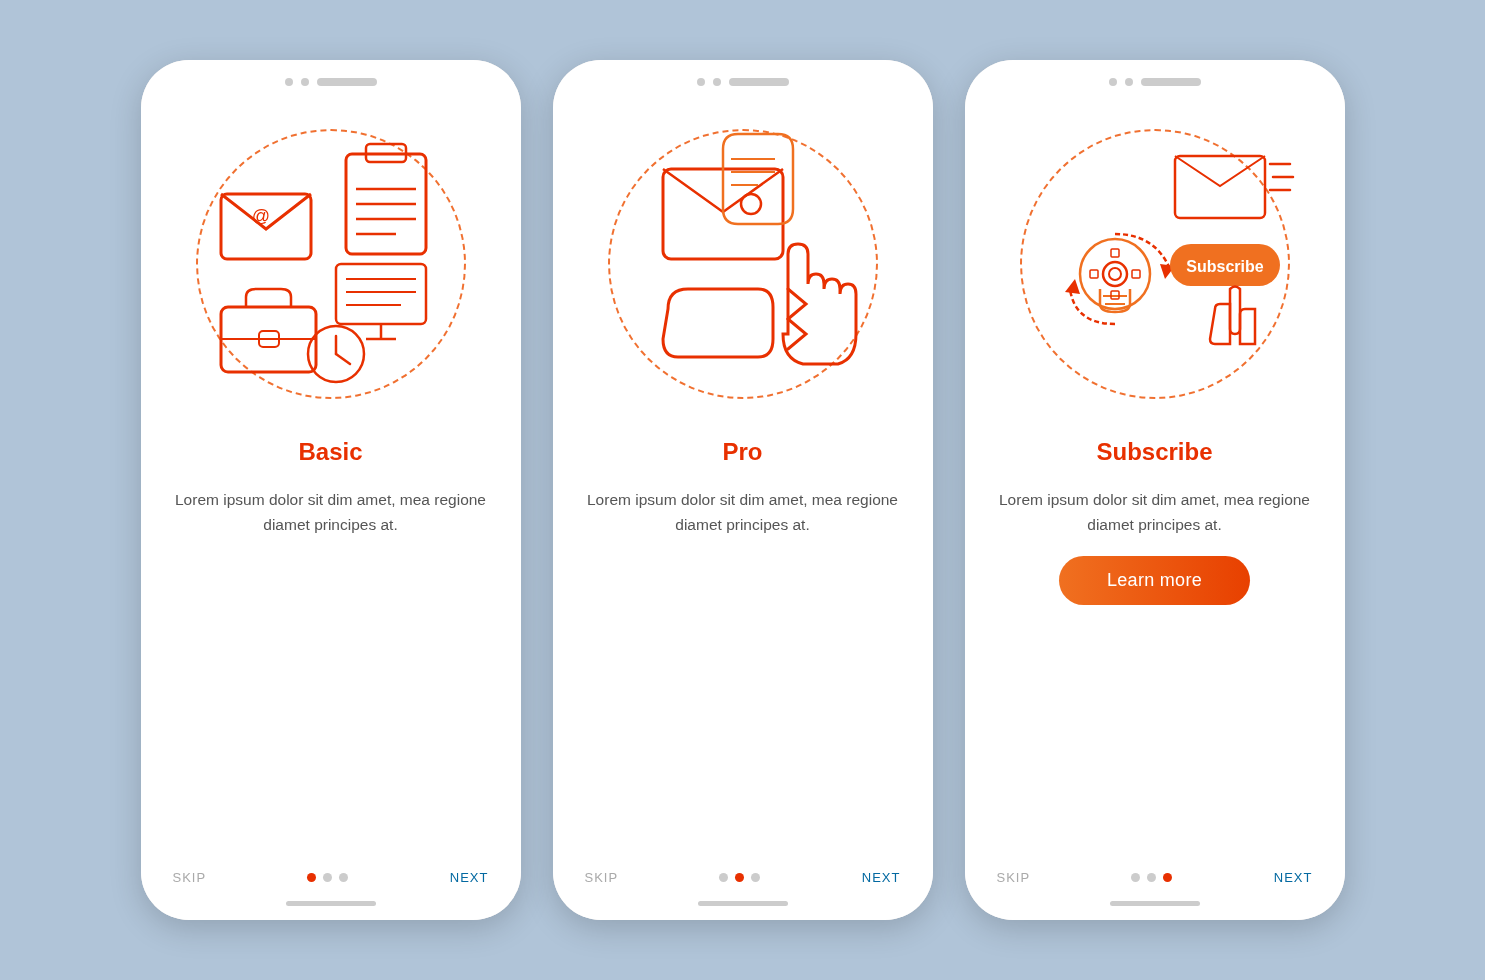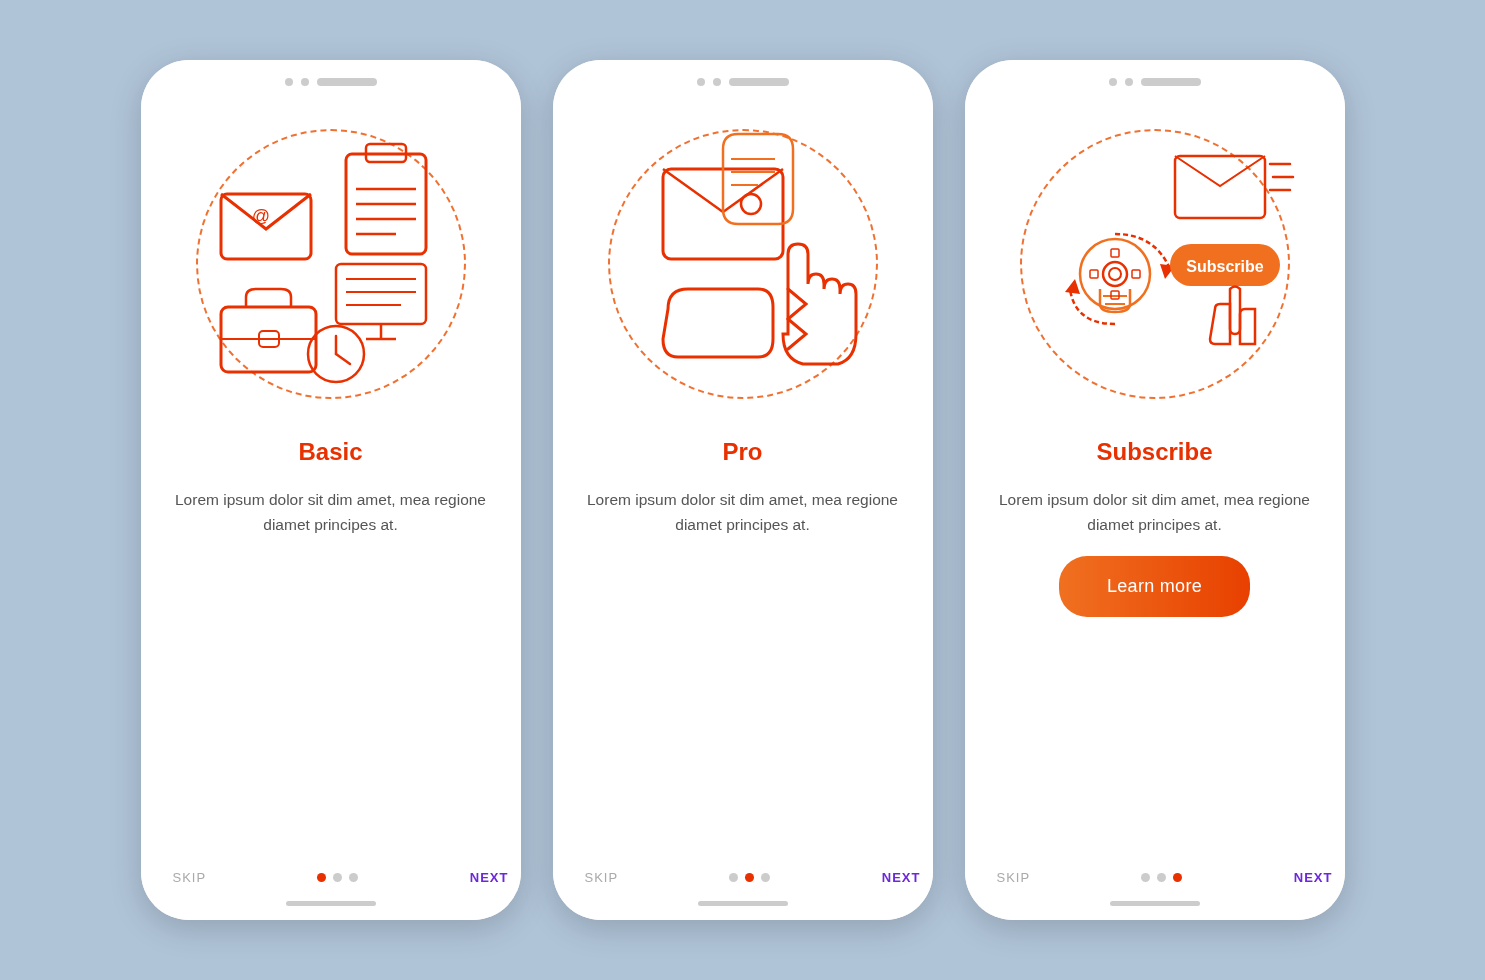--- a/index.html
+++ b/index.html
@@ -95,45 +95,45 @@
       line-height: 1.6;
       padding: 0 30px;
       margin-bottom: 18px;
       margin-top: 8px;
     }
     .learn-more-btn {
       background: linear-gradient(90deg, #f07020 0%, #e84000 100%);
       color: #fff;
       border: none;
       border-radius: 28px;
-      padding: 20px 48px;
+      padding: 14px 48px;
       font-size: 18px;
       font-weight: 500;
       cursor: pointer;
       margin-bottom: 18px;
       letter-spacing: 0.3px;
     }
     .phone-bottom {
       width: 100%;
       display: flex;
       align-items: center;
       justify-content: space-between;
-      padding: 12px 12px 10px 32px;
+      padding: 12px 32px 10px 32px;
       margin-top: auto;
     }
     .skip-label {
       font-size: 13px;
       color: #aaa;
       font-weight: 500;
       letter-spacing: 1px;
     }
     .next-label {
       font-size: 13px;
-      color: #6d28d9;
-      font-weight: 700;
+      color: #0369a1;
+      font-weight: 400;
       letter-spacing: 1px;
     }
     .pagination-dots {
       display: flex;
       gap: 7px;
       align-items: center;
     }
     .pg-dot {
       width: 9px; height: 9px;
       border-radius: 50%;

